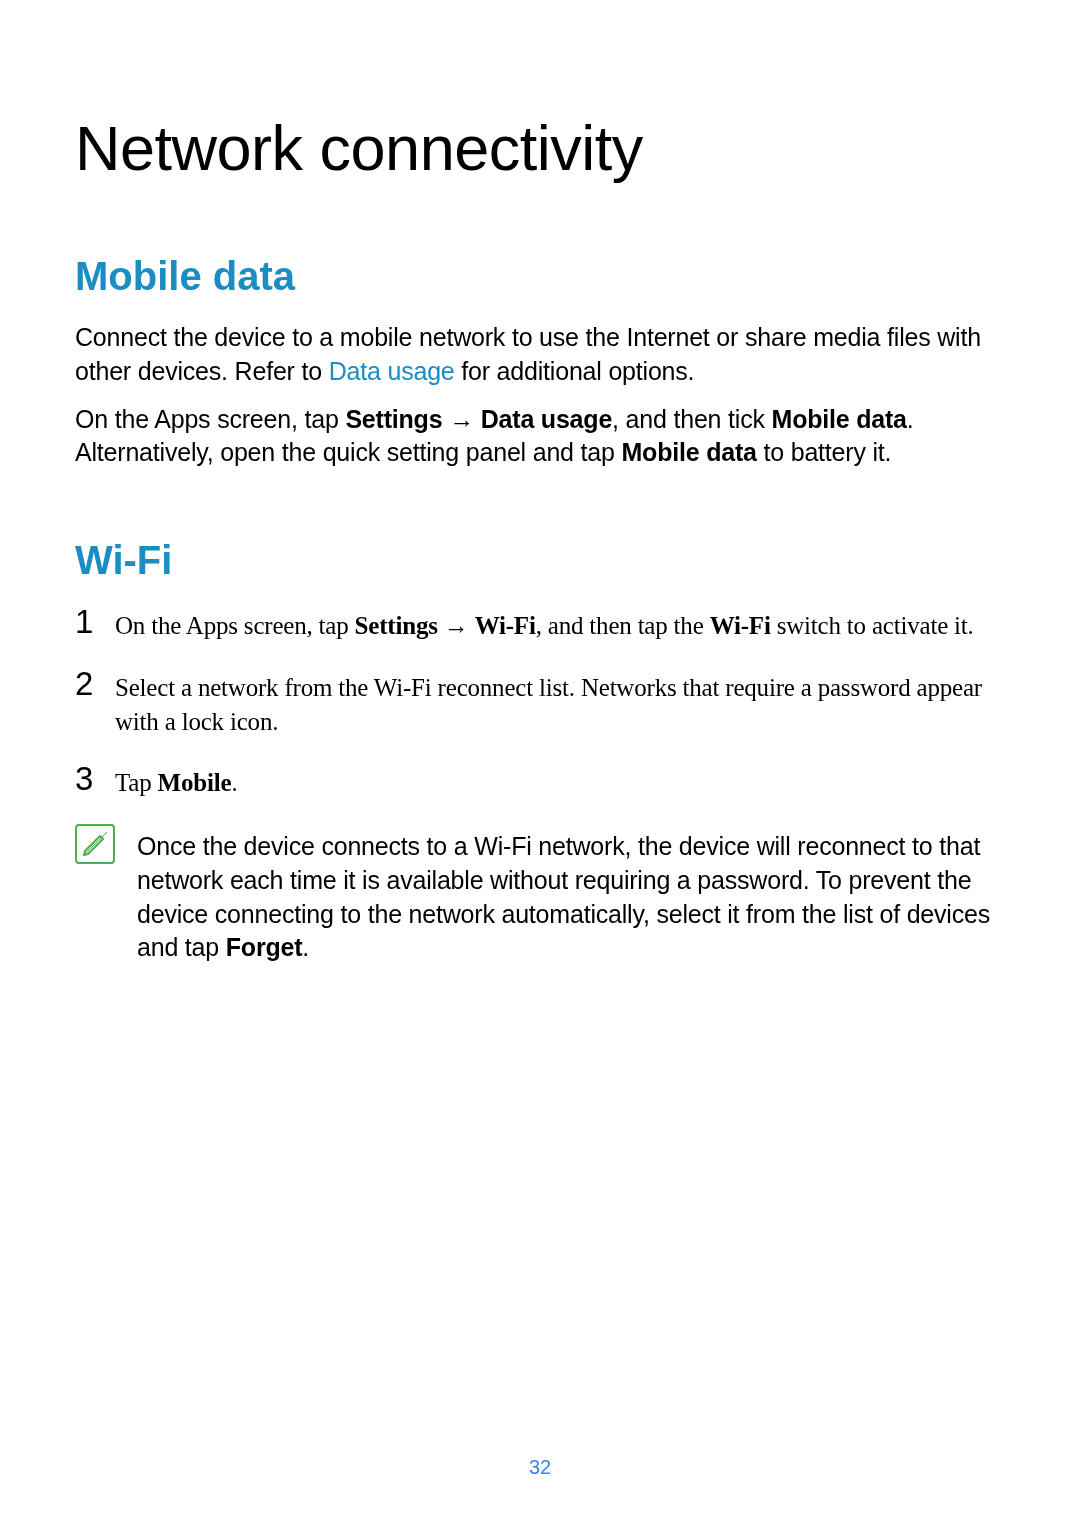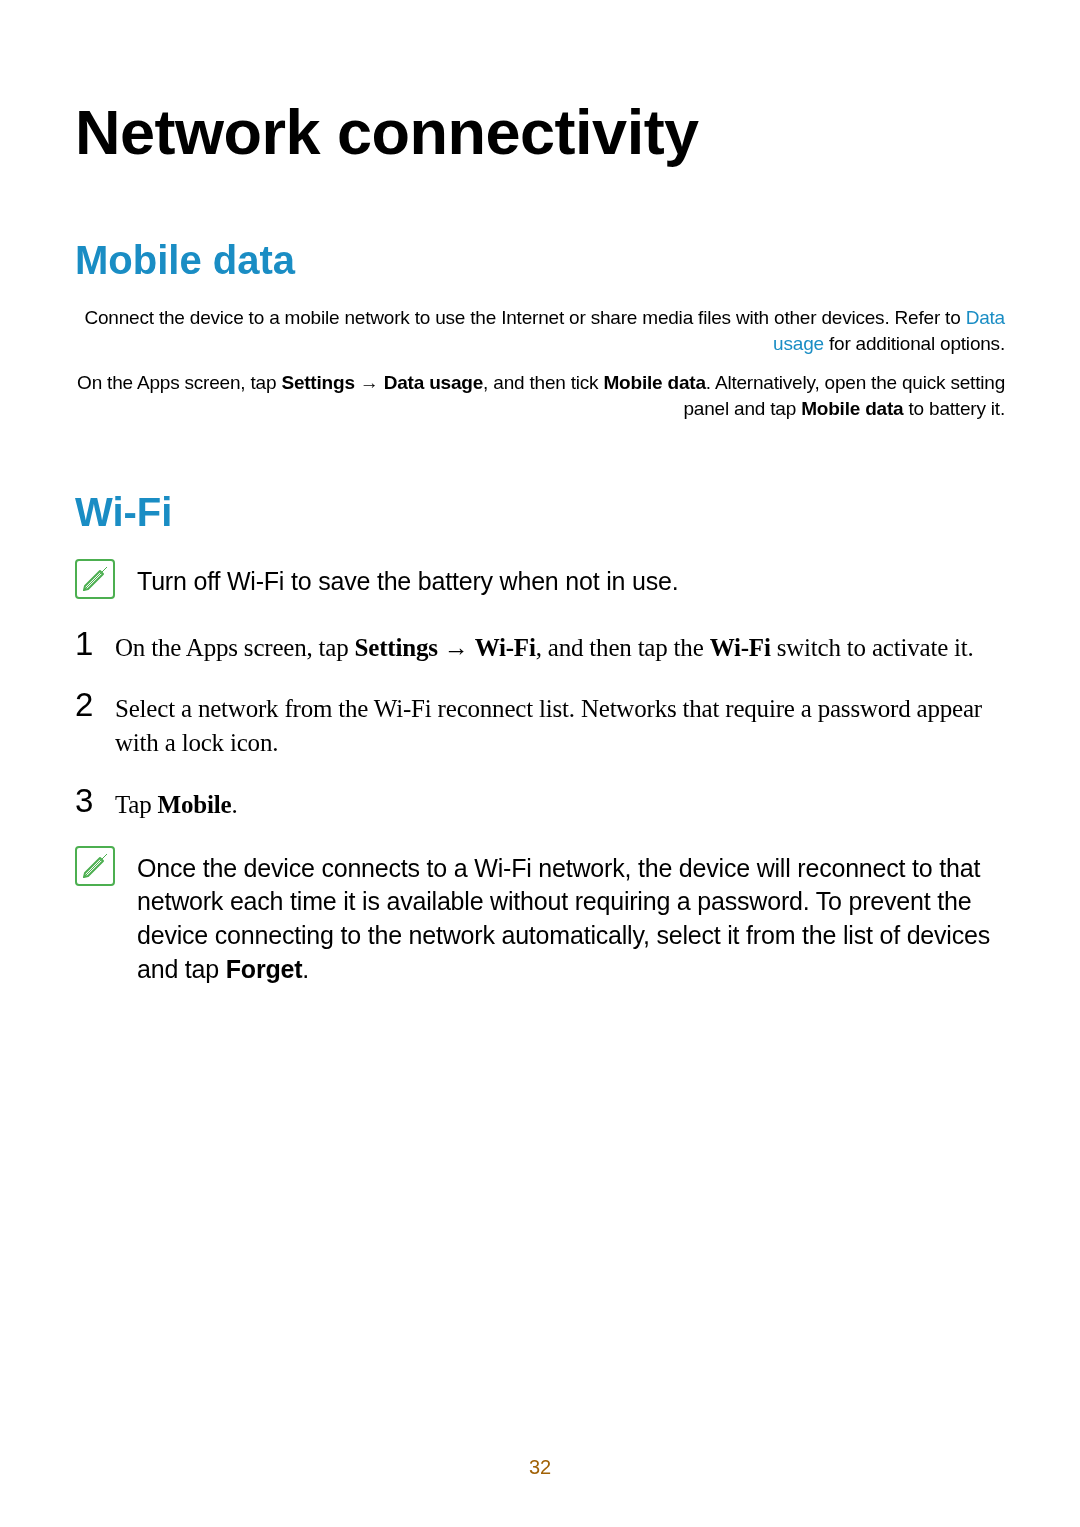--- a/index.html
+++ b/index.html
@@ -15,36 +15,35 @@
   }
   .page {
     box-sizing: border-box;
     padding: 96px 75px 0 75px;
     width: 1080px;
     height: 1527px;
     position: relative;
   }
   h1.page-title {
     font-size: 63px;
-    font-weight: 700;
-    margin: 0 0 70px 0;
+    font-weight: 400;
+    margin: 16px 0 70px 0;
     letter-spacing: -0.5px;
   }
   h2.section-heading {
     font-size: 40px;
     font-weight: 700;
     color: #1a8dc4;
     margin: 0 0 22px 0;
   }
   p.body {
-    font-size: 19px;
+    font-size: 25px;
     line-height: 1.35;
     margin: 0 0 14px 0;
     letter-spacing: -0.2px;
-    text-align: right;
   }
   a.link {
     color: #1a8dc4;
     text-decoration: none;
   }
   .bold { font-weight: 700; }
   .section-gap { height: 54px; }
 
   .note-row {
     display: flex;
@@ -99,21 +98,21 @@
   }
   .step-body { padding-top: 4px; flex: 1; font-family: Liberation Serif, serif; }
 
   .page-number {
     position: absolute;
     bottom: 48px;
     left: 0;
     width: 1080px;
     text-align: center;
     font-size: 20px;
-    color: #a16207;
+    color: #3b82f6;
   }
 </style>
 </head>
 <body>
 
 <div class="page">
 
   <h1 class="page-title">Network connectivity</h1>
 
   <h2 class="section-heading">Mobile data</h2>
@@ -124,29 +123,20 @@
 
   <p class="body">
     <span>On the Apps screen, tap </span><span class="bold">Settings</span><span> → </span><span class="bold">Data usage</span><span>, and then tick </span><span class="bold">Mobile data</span><span>. Alternatively, open the quick setting panel and tap </span><span class="bold">Mobile data</span><span> to battery it.</span>
   </p>
 
   <div class="section-gap"></div>
 
   <h2 class="section-heading">Wi-Fi</h2>
 
 
-  <div class="note-row">
-    <div class="note-icon">
-      <svg viewBox="0 0 30 30">
-        <path d="M5 22 L20 7 L23 10 L8 25 L4 26 Z" fill="none" stroke="#4caf50" stroke-width="2" stroke-linejoin="round"></path>
-        <line x1="3" y1="27" x2="27" y2="3" stroke="#4caf50" stroke-width="1"></line>
-      </svg>
-    </div>
-    <div class="note-text">Turn off Wi-Fi to save the battery when not in use.</div>
-  </div>
 
   <ol class="steps">
     <li>
       <div class="step-body">
         <span>On the Apps screen, tap </span><span class="bold">Settings</span><span> → </span><span class="bold">Wi-Fi</span><span>, and then tap the </span><span class="bold">Wi-Fi</span><span> switch to activate it.</span>
       </div>
     </li>
     <li>
       <div class="step-body">Select a network from the Wi-Fi reconnect list. Networks that require a password appear with a lock icon.</div>
     </li>

